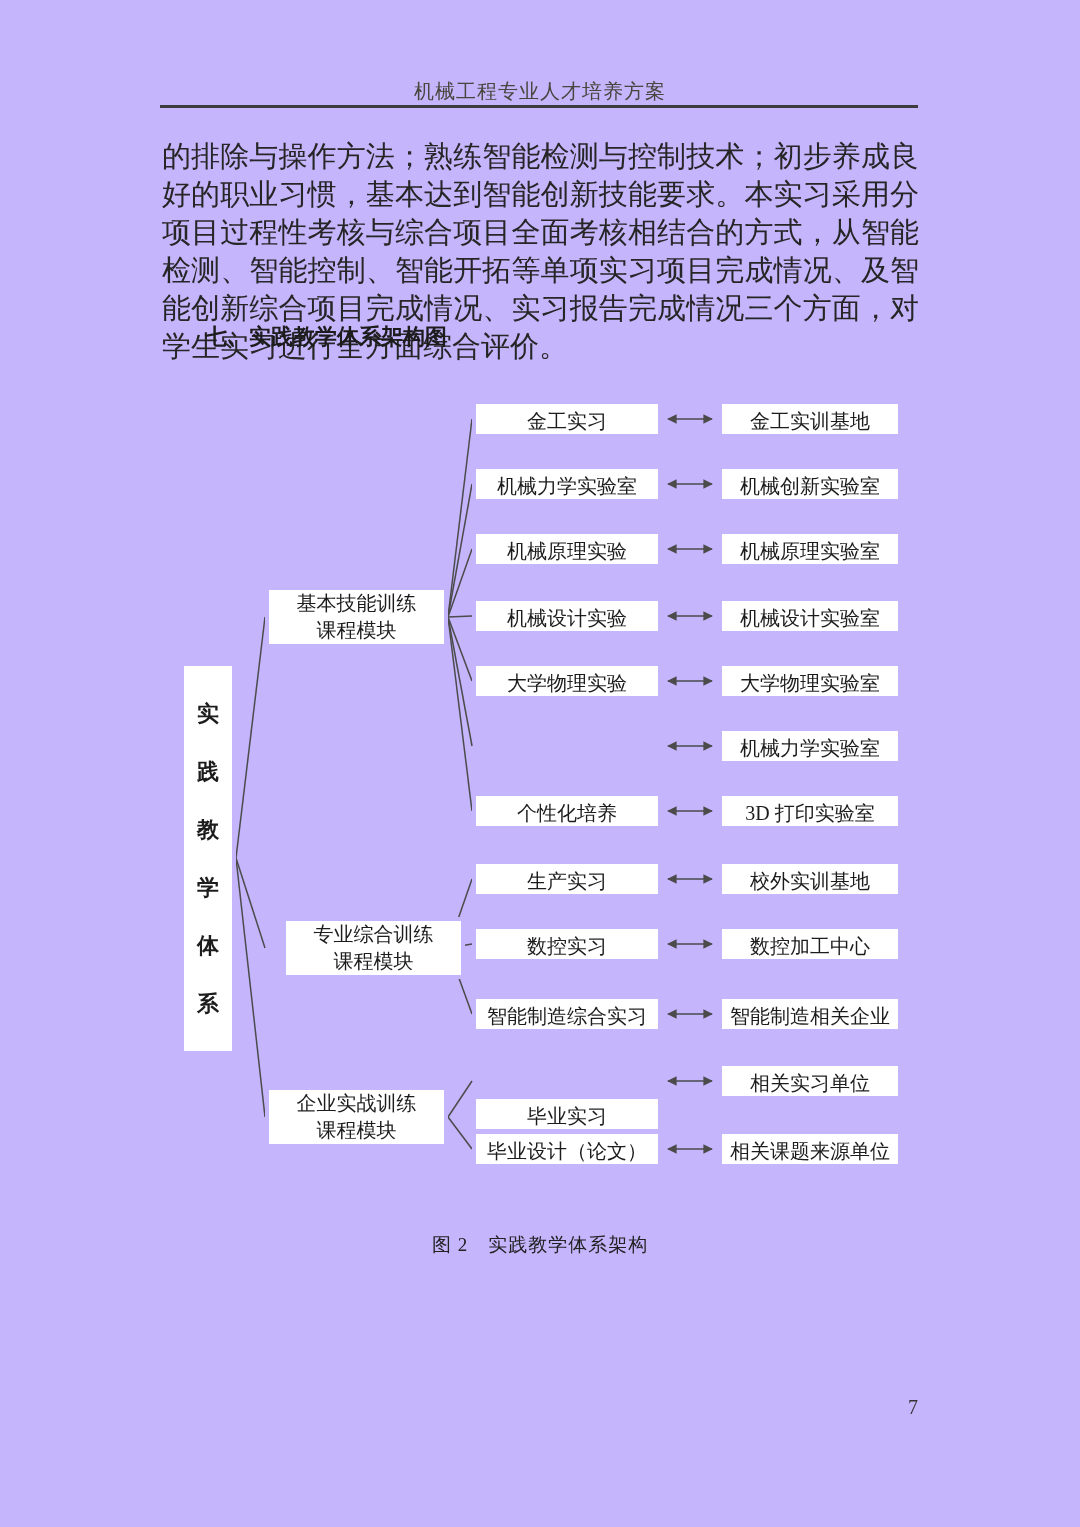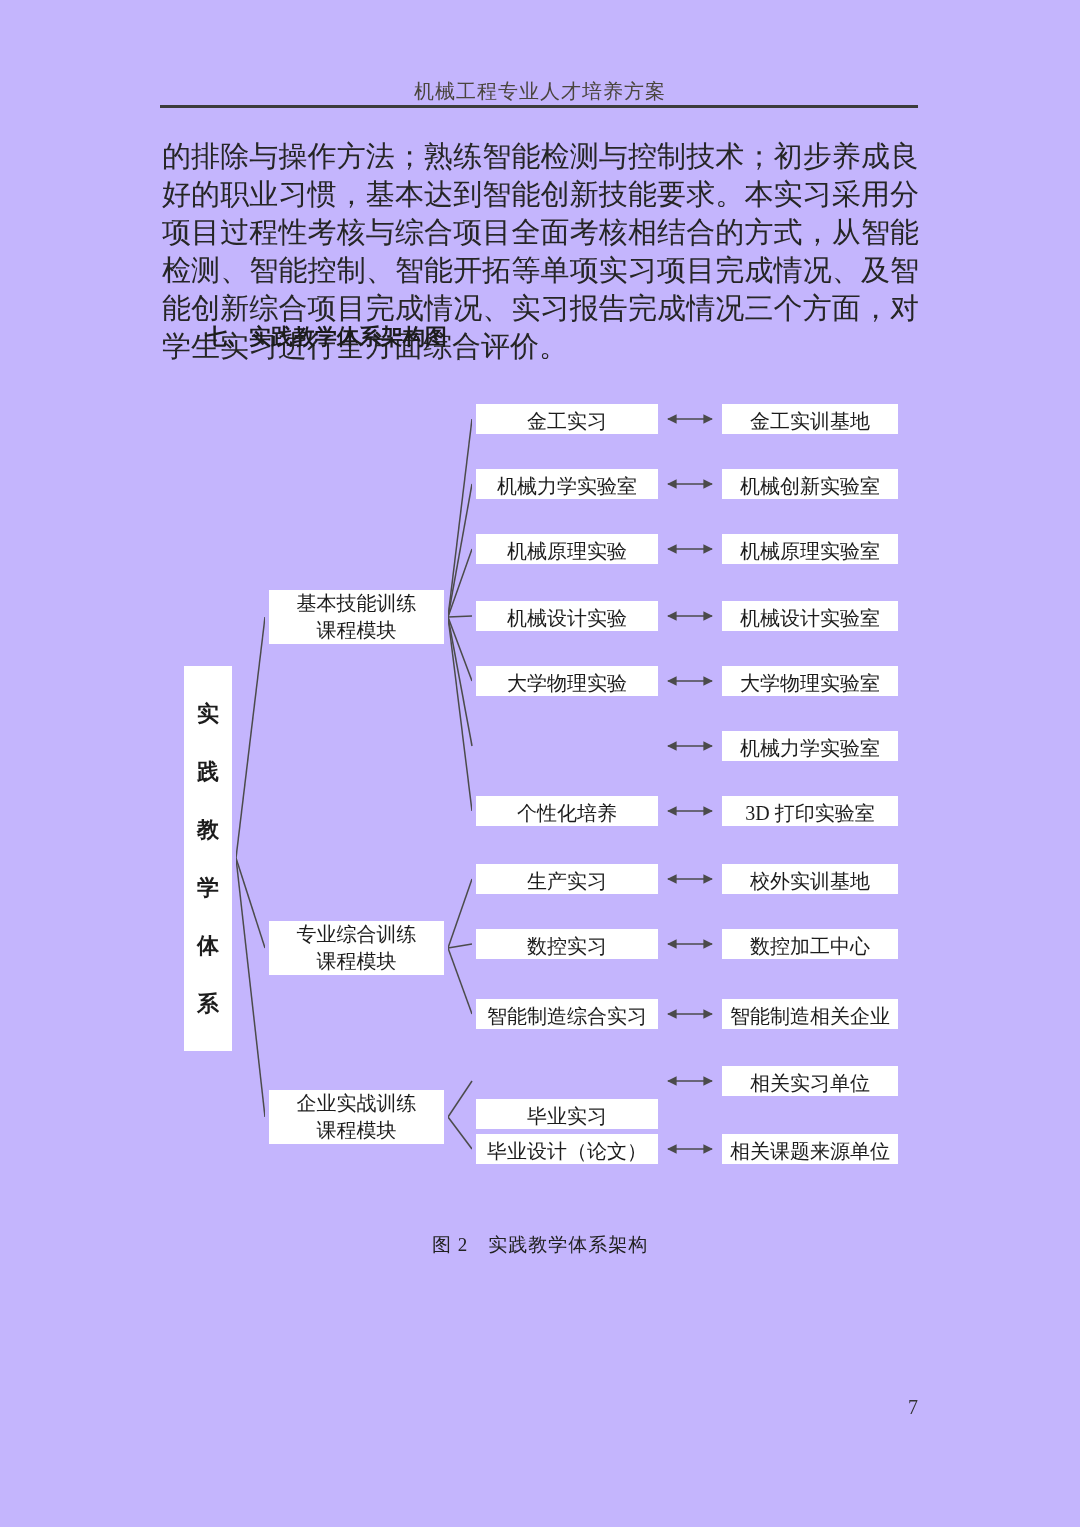--- a/index.html
+++ b/index.html
@@ -113,21 +113,21 @@
   </svg>
 
   <div class="dbox rootbox" style="left:180px;top:662px;">
     <span class="vtext">实践教学体系</span>
   </div>
 
   <div class="dbox module" style="left:265px;top:586px;">
     <div>基本技能训练</div>
     <div>课程模块</div>
   </div>
-  <div class="dbox module" style="left:265px;top:917px;">
+  <div class="dbox module" style="left:282px;top:917px;">
     <div>专业综合训练</div>
     <div>课程模块</div>
   </div>
   <div class="dbox module" style="left:265px;top:1086px;justify-content:center;">
     <div>企业实战训练</div>
     <div>课程模块</div>
   </div>
 
   <div class="dbox child" style="left:472px;top:400px;width:190px;">金工实习</div>
   <div class="dbox child" style="left:472px;top:465px;width:190px;">机械力学实验室</div>

